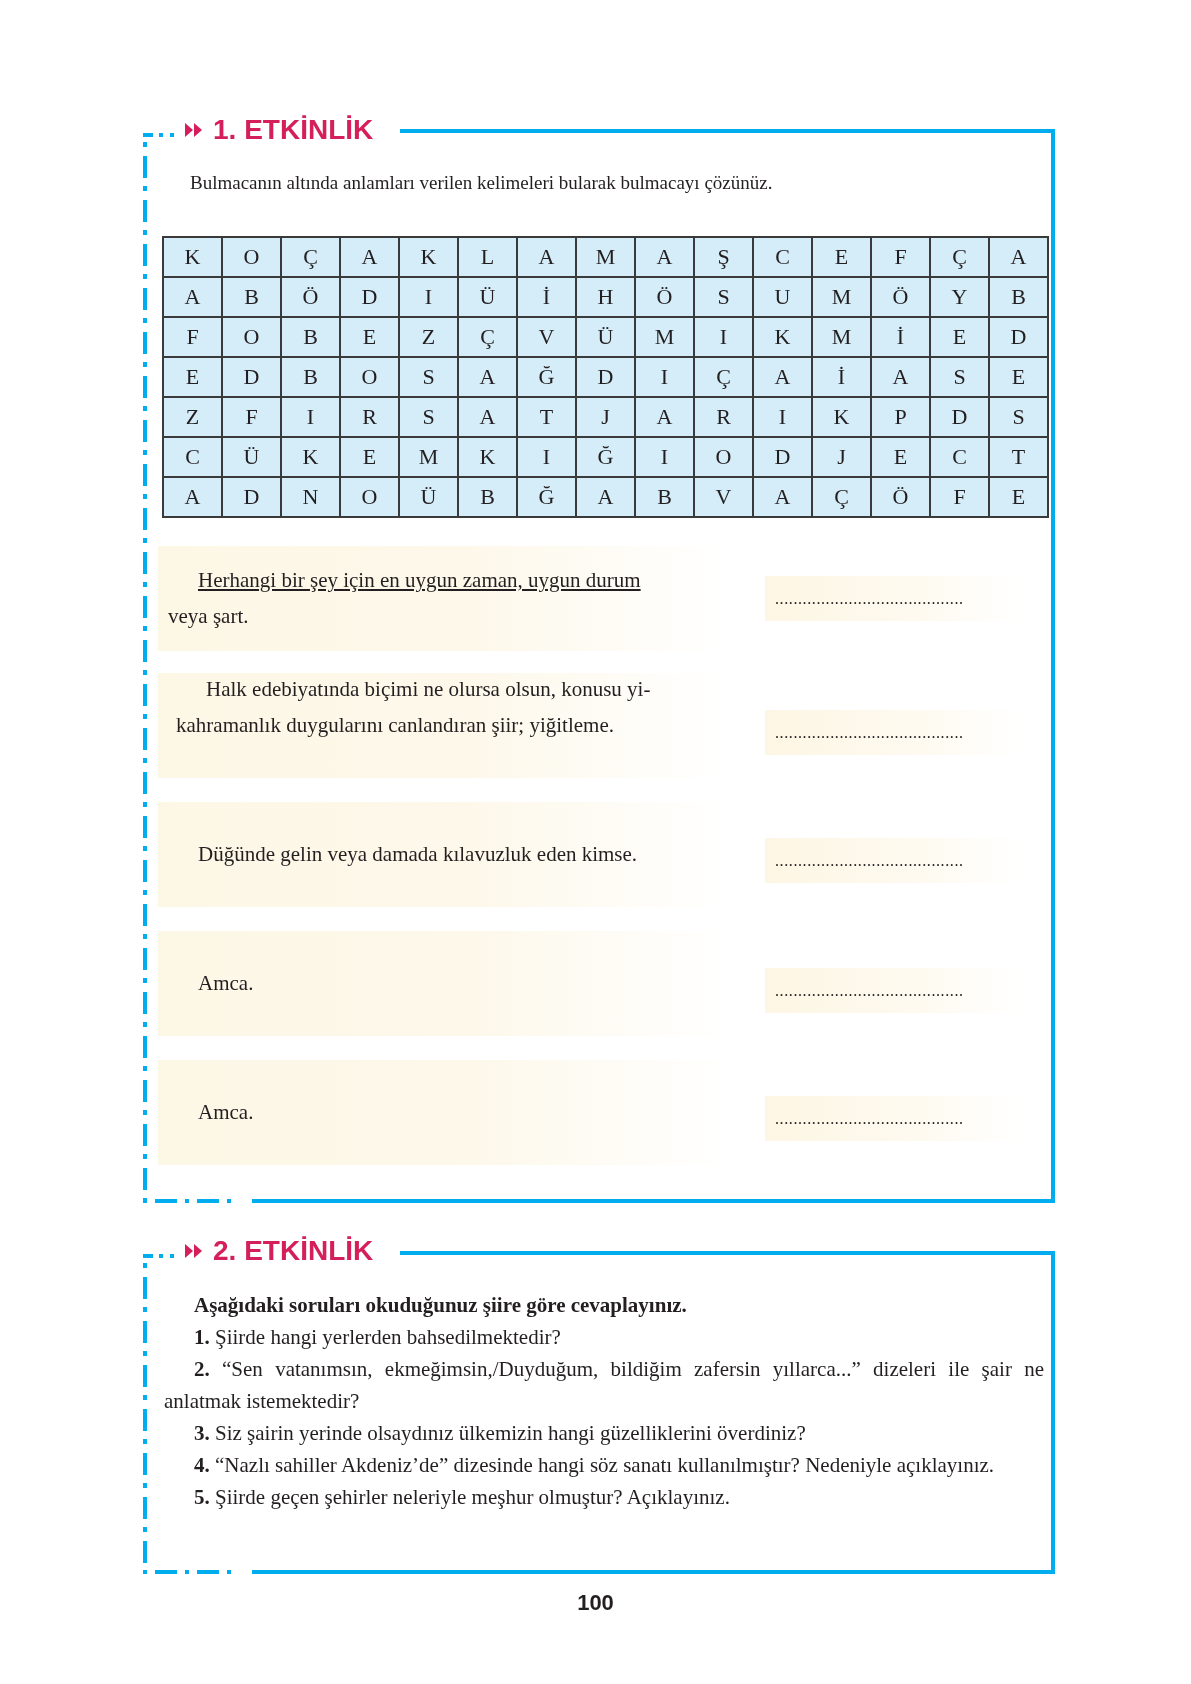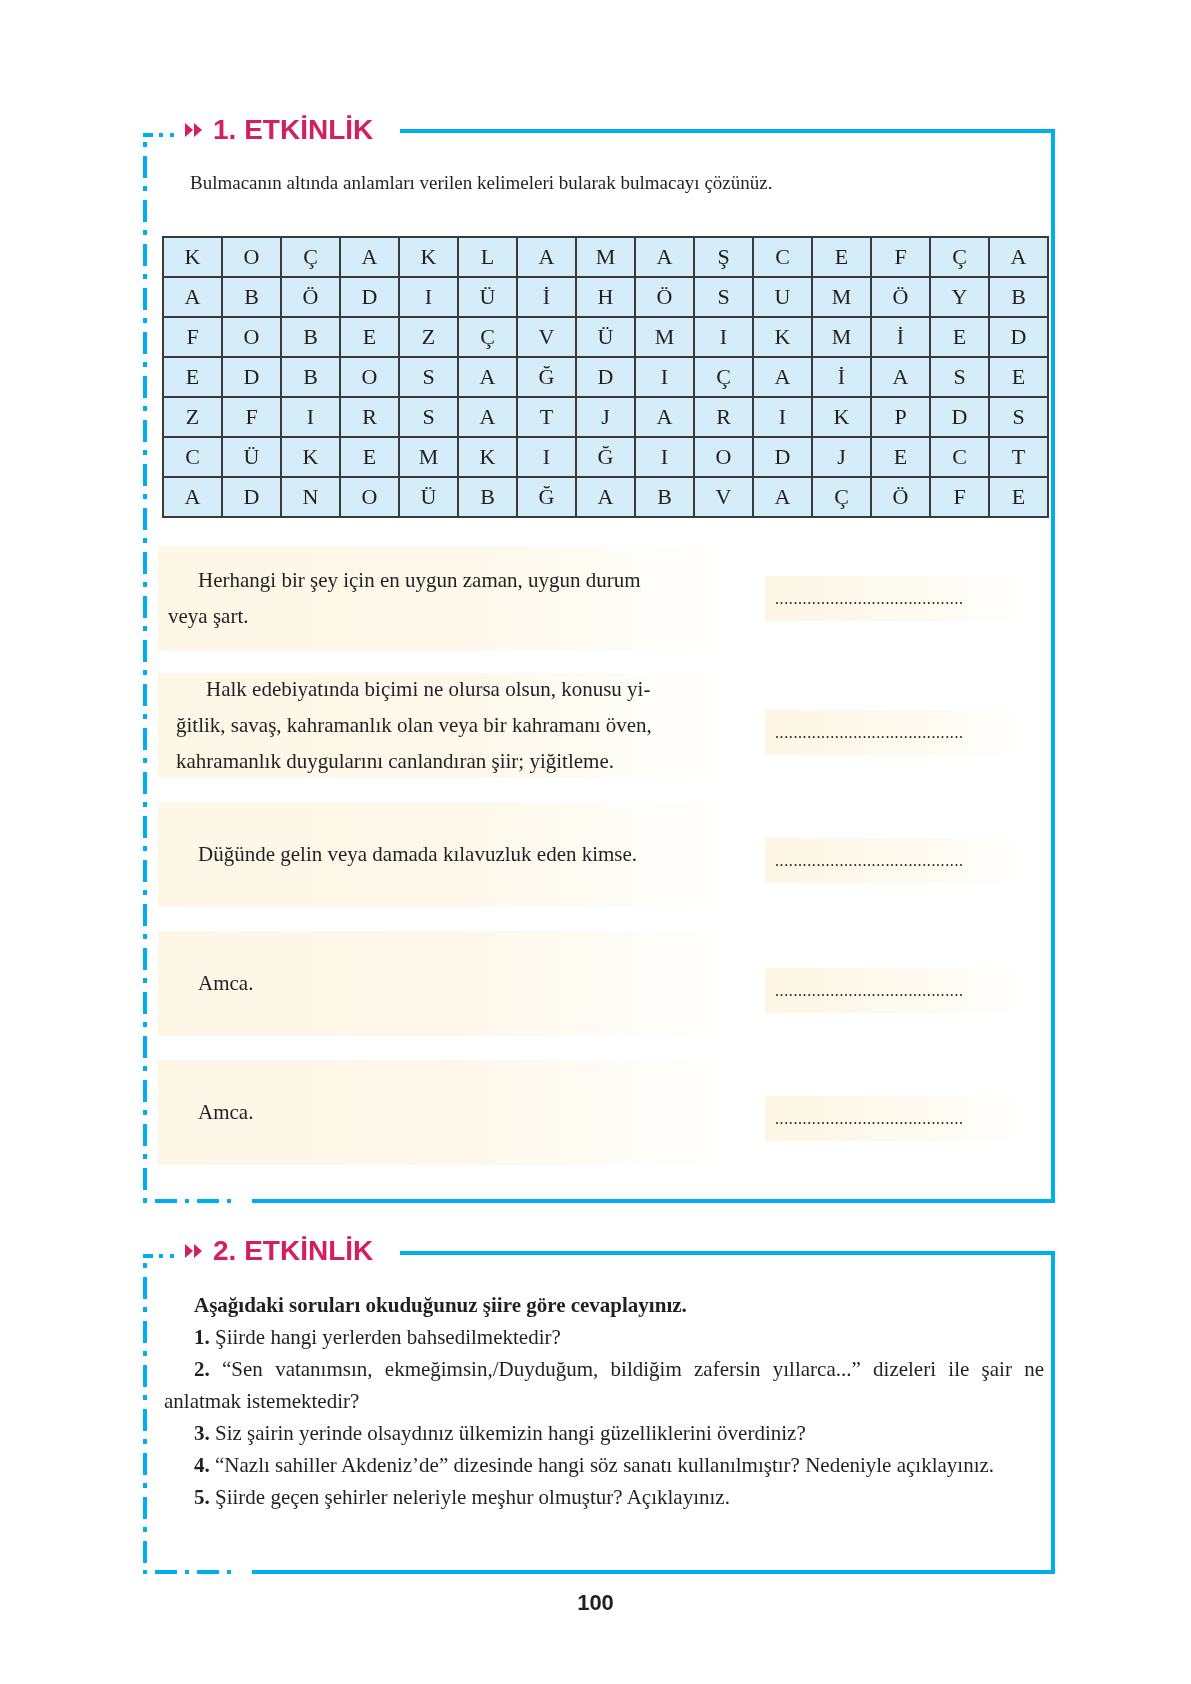--- a/index.html
+++ b/index.html
@@ -214,32 +214,31 @@
         <td>Ç</td>
         <td>Ö</td>
         <td>F</td>
         <td>E</td>
       </tr>
     </tbody>
 </table>
 
 <div class="def-box" style="top:546px;">
   <div class="def-text" style="top:16px;">
-    <div style="text-indent:30px;">Herhangi bir şey için en uygun zaman, uygun durum</div>
+    <div style="text-indent:30px;text-decoration:underline;">Herhangi bir şey için en uygun zaman, uygun durum</div>
     <div>veya şart.</div>
   </div>
 </div>
 <div class="answer-box" style="top:576px;">
   <div class="answer-dots">.........................................</div>
 </div>
 
 <div class="def-box" style="top:673px;">
   <div class="def-text" style="top:-2px;margin-left:8px;">
     <div style="text-indent:30px;">Halk edebiyatında biçimi ne olursa olsun, konusu yi-</div>
-    <div>ğitlik, savaş, kahramanlık olan veya bir kahramanı öven,</div>
     <div>kahramanlık duygularını canlandıran şiir; yiğitleme.</div>
   </div>
 </div>
 <div class="answer-box" style="top:710px;">
   <div class="answer-dots">.........................................</div>
 </div>
 
 <div class="def-box" style="top:802px;">
   <div class="def-text" style="top:34px;">
     <div style="text-indent:30px;">Düğünde gelin veya damada kılavuzluk eden kimse.</div>

